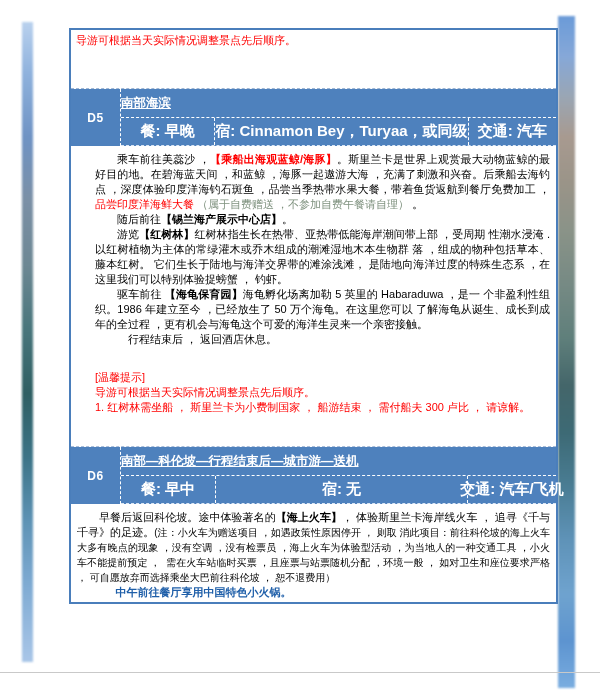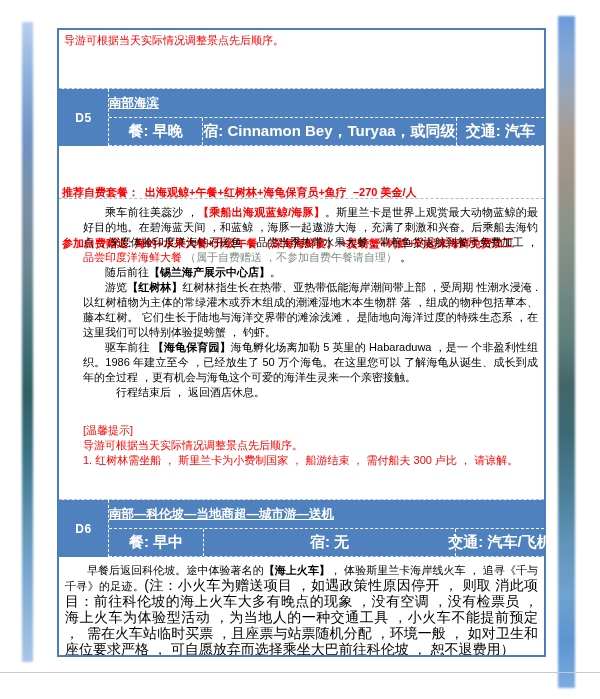--- a/index.html
+++ b/index.html
@@ -19,21 +19,21 @@
   }
   .strip-right{
     left:558px;top:16px;width:17px;height:672px;
     background:linear-gradient(to bottom,
       #6b9bd8 0%, #86a8d8 6%, #9aa6b4 12%, #a89a90 18%, #9a9488 25%,
       #8a9388 32%, #768a84 40%, #5f7f7b 48%, #44666a 55%, #3d6a75 62%,
       #4a7d94 70%, #5f93b8 78%, #6fa3cf 86%, #5d94d0 93%, #7aade0 100%);
   }
   
   .itinerary{
-    position:absolute;left:57px;top:28px;width:489px;
+    position:absolute;left:69px;top:28px;width:489px;
     box-sizing:border-box;border:2px solid #4a7ebb;background:#fff;
   }
   .info-box{
     height:59px;box-sizing:border-box;padding:3px 5px;
     border-bottom:1px dashed #9fb6d4;
     font-size:11px;line-height:14px;color:#ff0000;
   }
   .day-block{display:flex;background:#4e81bd;color:#ffffff;}
   .day-cell{
     width:50px;box-sizing:border-box;border-right:1px dashed #ffffff;
@@ -64,21 +64,21 @@
     font-size:11px;line-height:15px;color:#000;
   }
   .d5-body{height:301px;border-bottom:1px dashed #a9bdd9;padding-left:24px;}
   .d6-body{height:98px;}
   .para{margin:0;text-indent:2em;text-align:justify;white-space:pre-wrap;}
   .para.ind3{text-indent:3em;}
   .para.ind35{text-indent:3.5em;}
   .bold{font-weight:bold;}
   .red{color:#ff0000;}
   .green{color:#7f927f;}
-  .small{font-size:14px;}
+  .small{font-size:10px;}
   .blue-strong{color:#1f5fa9;font-weight:bold;}
   .hint{margin-top:23px;color:#ff0000;}
   .hint p{margin:0;text-indent:0;white-space:pre-wrap;}
   .bottom-rule{
     position:absolute;left:0;top:672px;width:600px;height:1px;background:#c9c9c9;
   }
 </style>
 </head>
 <body>
 
@@ -98,42 +98,38 @@
       <div class="day-main">
         <div class="day-title">南部海滨</div>
         <div class="day-meta">
           <div class="meta-cell meta-meal">餐: 早晚</div>
           <div class="meta-cell meta-hotel">宿: Cinnamon Bey，Turyaa，或同级</div>
           <div class="meta-cell meta-transport">交通: 汽车</div>
         </div>
       </div>
     </div>
 
-    <div class="offer-box">
-      <div>推荐自费套餐：  出海观鲸+午餐+红树林+海龟保育员+鱼疗  –270 美金/人</div>
-      <div>参加自费赠送: 海钓+水果大餐+升级午餐 （深海海鲜宴） +捉螃蟹+钓虾+钓起来海鲜免费加工</div>
-    </div>
 
     <div class="body-cell d5-body">
       <p class="para"><span>乘车前往美蕊沙 ，</span><span class="red bold">【乘船出海观蓝鲸/海豚】</span><span>。斯里兰卡是世界上观赏最大动物蓝鲸的最好目的地。在碧海蓝天间 ，和蓝鲸 ，海豚一起遨游大海 ，充满了刺激和兴奋。后乘船去海钓点 ，深度体验印度洋海钓石斑鱼 ，品尝当季热带水果大餐，带着鱼货返航到餐厅免费加工 ，</span><span class="red">品尝印度洋海鲜大餐</span><span class="green"> （属于自费赠送 ，不参加自费午餐请自理） </span><span>。</span></p>
       <p class="para"><span>随后前往</span><span class="bold">【锡兰海产展示中心店】</span><span>。</span></p>
       <p class="para"><span>游览</span><span class="bold">【红树林】</span><span>红树林指生长在热带、亚热带低能海岸潮间带上部 ，受周期 性潮水浸淹 .以红树植物为主体的常绿灌木或乔木组成的潮滩湿地木本生物群 落 ，组成的物种包括草本、藤本红树。 它们生长于陆地与海洋交界带的滩涂浅滩， 是陆地向海洋过度的特殊生态系 ，在这里我们可以特别体验捉螃蟹 ， 钓虾。</span></p>
       <p class="para"><span>驱车前往 </span><span class="bold">【海龟保育园】</span><span>海龟孵化场离加勒 5 英里的 Habaraduwa ，是一 个非盈利性组织。1986 年建立至今 ，已经放生了 50 万个海龟。在这里您可以 了解海龟从诞生、成长到成年的全过程 ，更有机会与海龟这个可爱的海洋生灵来一个亲密接触。</span></p>
       <p class="para ind3">行程结束后 ， 返回酒店休息。</p>
       <div class="hint">
         <p>[温馨提示]</p>
         <p>导游可根据当天实际情况调整景点先后顺序。</p>
         <p>1. 红树林需坐船 ， 斯里兰卡为小费制国家 ， 船游结束 ， 需付船夫 300 卢比 ， 请谅解。</p>
       </div>
     </div>
 
     <div class="day-block">
       <div class="day-cell">D6</div>
       <div class="day-main">
-        <div class="day-title">南部—科伦坡—当地商超—城市游—送机</div>
+        <div class="day-title">南部—科伦坡—行程结束后—城市游—送机</div>
         <div class="day-meta">
           <div class="meta-cell meta-meal">餐: 早中</div>
           <div class="meta-cell meta-hotel">宿: 无</div>
           <div class="meta-cell meta-transport">交通: 汽车/飞机</div>
         </div>
       </div>
     </div>
 
     <div class="body-cell d6-body">
       <p class="para"><span>早餐后返回科伦坡。途中体验著名的</span><span class="bold">【海上火车】</span><span>， 体验斯里兰卡海岸线火车 ， 追寻《千与千寻》的足迹。</span><span class="small">(注：小火车为赠送项目 ，如遇政策性原因停开 ， 则取 消此项目：前往科伦坡的海上火车大多有晚点的现象 ，没有空调 ，没有检票员 ，海上火车为体验型活动 ，为当地人的一种交通工具 ，小火车不能提前预定 ，  需在火车站临时买票 ，且座票与站票随机分配 ，环境一般 ， 如对卫生和座位要求严格 ， 可自愿放弃而选择乘坐大巴前往科伦坡 ， 恕不退费用）</span></p>

